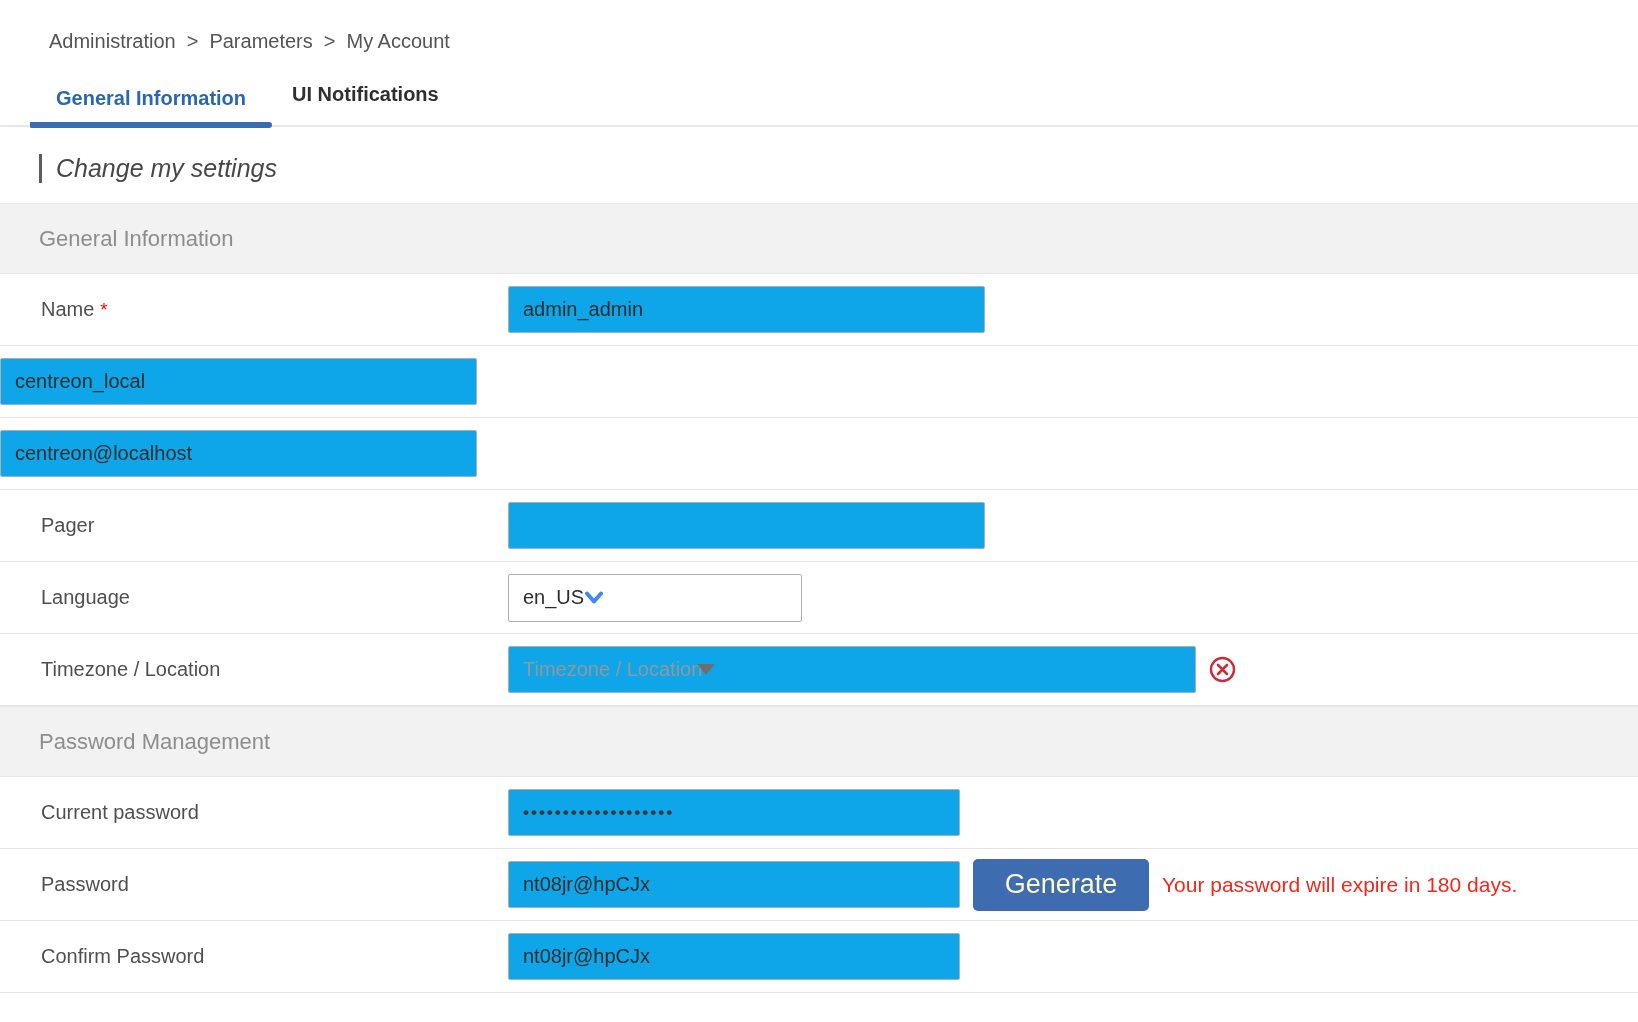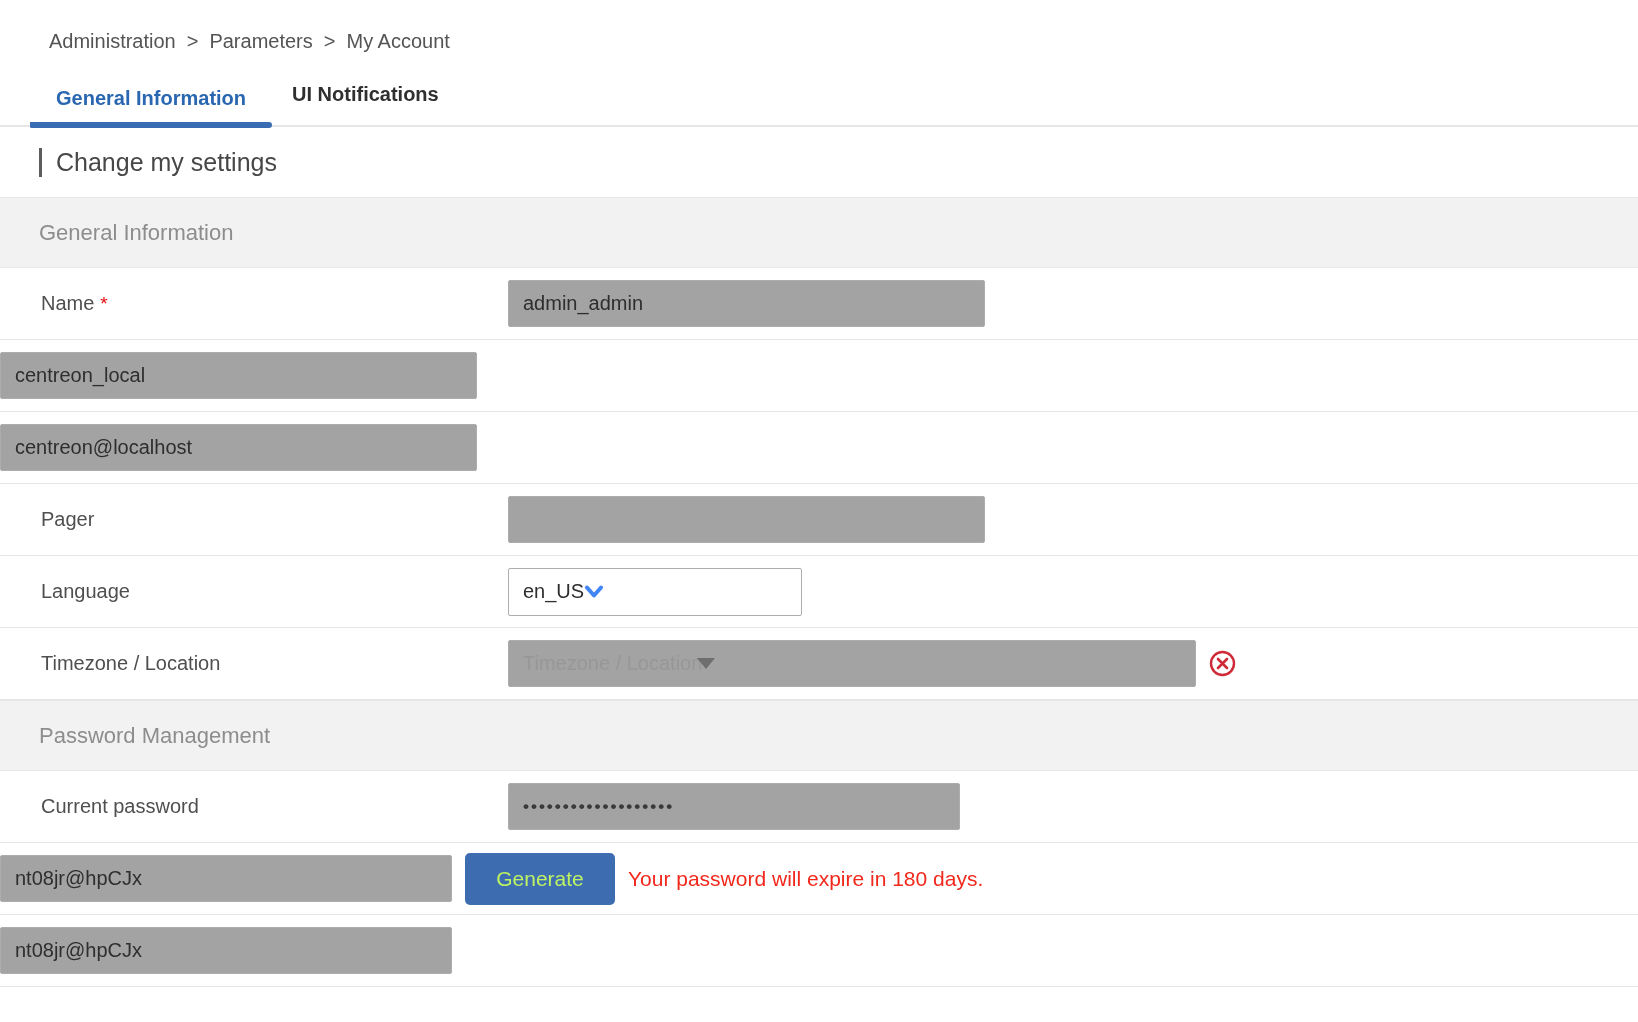--- a/index.html
+++ b/index.html
@@ -13,55 +13,55 @@
 
   
   .tabs { display:flex; align-items:flex-end; margin-top:30px; border-bottom:2px solid #e6e6e6; padding-left:30px; }
   .tab { font-size:20px; font-weight:700; cursor:pointer; }
   .tab.active { color:#2a67b1; padding:0 26px 15px 26px; position:relative; }
   .tab.active::after { content:""; position:absolute; left:0; right:0; bottom:-3px; height:6px;
     background:#3a6cb3; border-radius:0 4px 4px 2px; }
   .tab.inactive { color:#2f2f2f; margin-left:16px; padding:0 4px 19px 4px; }
 
   
-  .page-title { display:flex; align-items:center; margin:21px 0 20px 39px; font-size:25px; color:#474747; }
+  .page-title { display:flex; align-items:center; margin:27px 0 20px 39px; font-size:25px; color:#474747;font-style:italic; }
   .title-bar { width:3px; height:29px; background:#5d5d5d; margin-right:14px; }
 
   
   .section-header { height:71px; line-height:70px; background:#f2f2f2;
     border-top:1px solid #e7e7e7; border-bottom:1px solid #e7e7e7;
     color:#8d8d8d; font-size:22px; padding-left:39px; }
 
   
   .form-row { display:flex; align-items:center; height:72px; border-bottom:1px solid #e5e5e5; }
   .row-label { width:508px; padding-left:41px; font-size:20px; color:#4f4f4f; flex:none; }
   .req { color:#e60b0b; margin-left:6px; font-size:19px; }
 
-  .text-input { height:47px; border:1.5px solid #adadad; border-radius:2px; background:#a3a3a3;
+  .text-input { height:47px; border:1.5px solid #adadad; border-radius:2px; background:#0ea5e9;
     font-size:20px; color:#2e2e2e; padding:0 14px; font-family:inherit; outline:none; }
   .text-input::placeholder { color:#979797; }
   .w-std  { width:477px; }
   .w-pass { width:452px; }
   .w-tz   { width:688px; padding-right:50px; }
   .dots   { font-size:17px; font-weight:700; letter-spacing:2px; color:#3a3a3a; }
 
   
   .select-box { width:294px; height:48px; border:1.5px solid #adadad; border-radius:2px;
     display:flex; align-items:center; justify-content:flex-start;
     padding:0 15px 0 14px; font-size:20px; color:#2e2e2e; cursor:pointer; background:#fff; }
 
   
   .tz-wrap { position:relative; display:flex; align-items:center; }
   .tz-caret { position:absolute; right:521px; width:0; height:0; cursor:pointer;
     border-left:9px solid transparent; border-right:9px solid transparent; border-top:11px solid #6e6e6e; }
   .clear-icon { margin-left:13px; display:flex; align-items:center; cursor:pointer; }
 
   
-  .generate-btn { margin-left:13px; width:150px; height:52px; background:#3d6db0; color:#bef264;
-    border:none; border-radius:5px; font-size:21px; font-family:inherit; cursor:pointer; }
+  .generate-btn { margin-left:13px; width:176px; height:52px; background:#3d6db0; color:#fef9c3;
+    border:none; border-radius:5px; font-size:27px; font-family:inherit; cursor:pointer; }
   .expire-msg { margin-left:13px; font-size:21px; color:#f2281c; white-space:nowrap; }
 </style>
 </head>
 <body>
 
 <div class="breadcrumb">
   <span class="crumb">Administration</span>
   <span class="crumb-sep">&gt;</span>
   <span class="crumb">Parameters</span>
   <span class="crumb-sep">&gt;</span>
@@ -125,20 +125,22 @@
 </div>
 
 <div class="section-header">Password Management</div>
 
 <div class="form-row">
   <div class="row-label">Current password</div>
   <input class="text-input w-pass dots" type="text" value="•••••••••••••••••••" style="">
 </div>
 
 <div class="form-row">
+  <div class="row-label">Password</div>
   <input class="text-input w-pass" type="text" value="nt08jr@hpCJx" style="">
   <button class="generate-btn">Generate</button>
   <span class="expire-msg">Your password will expire in 180 days.</span>
 </div>
 
 <div class="form-row">
+  <div class="row-label">Confirm Password</div>
   <input class="text-input w-pass" type="text" value="nt08jr@hpCJx" style="">
 </div>
 
 </body></html>

